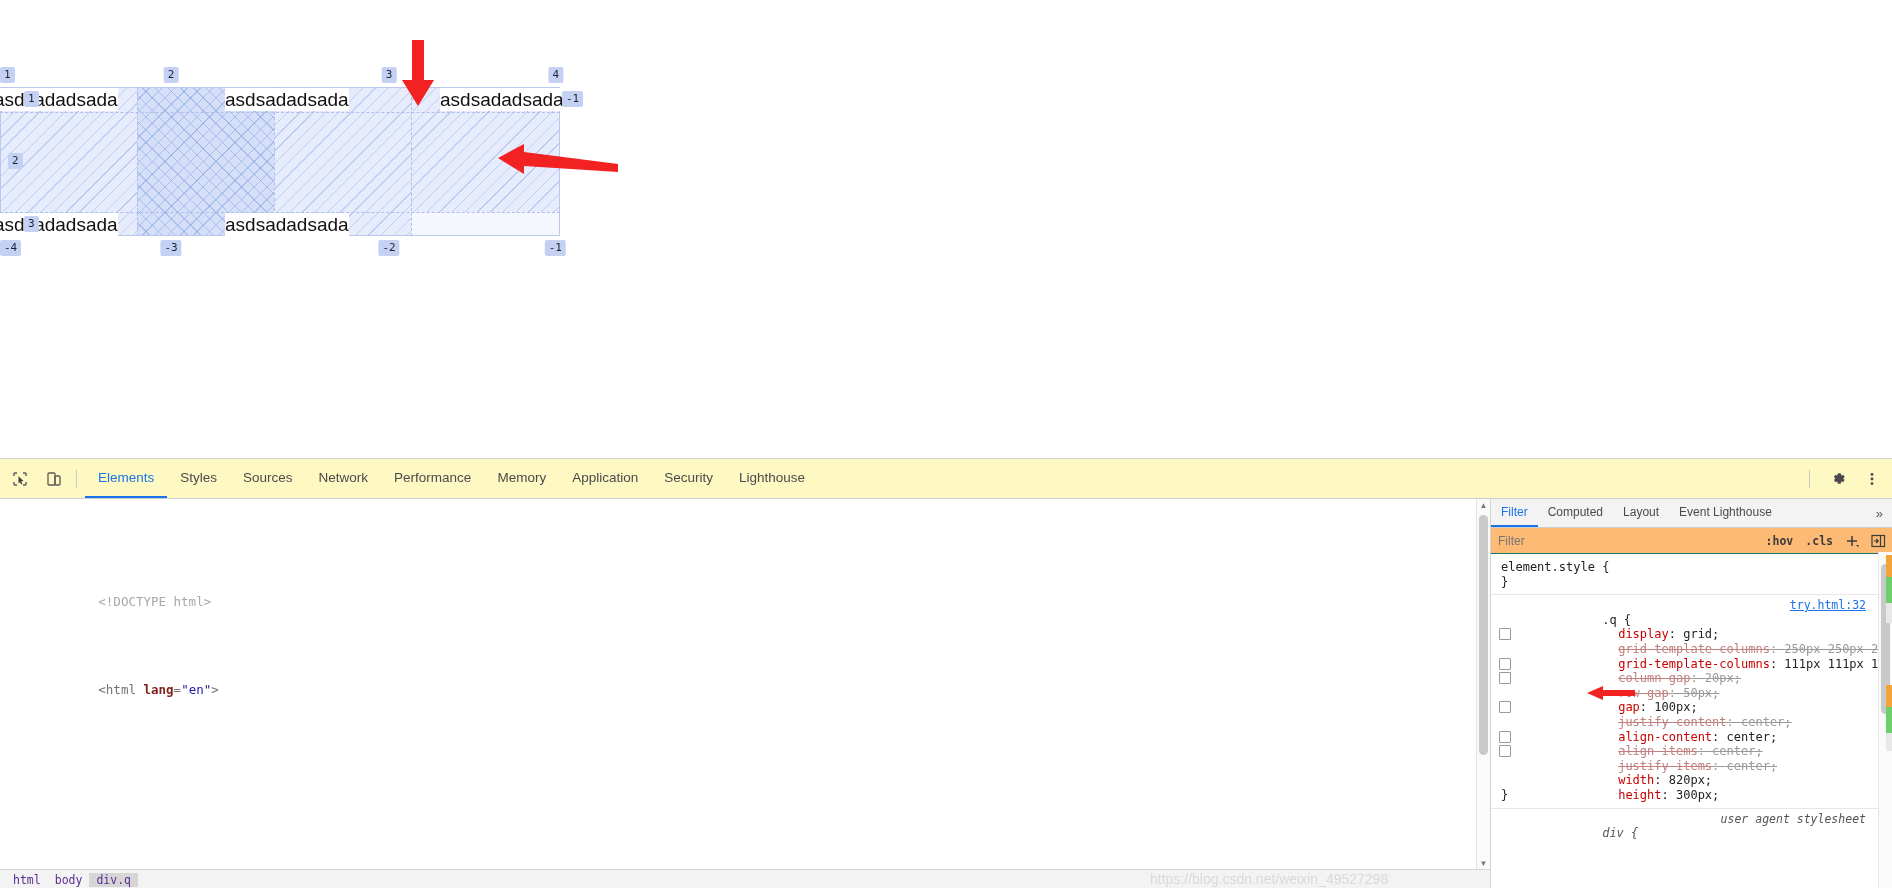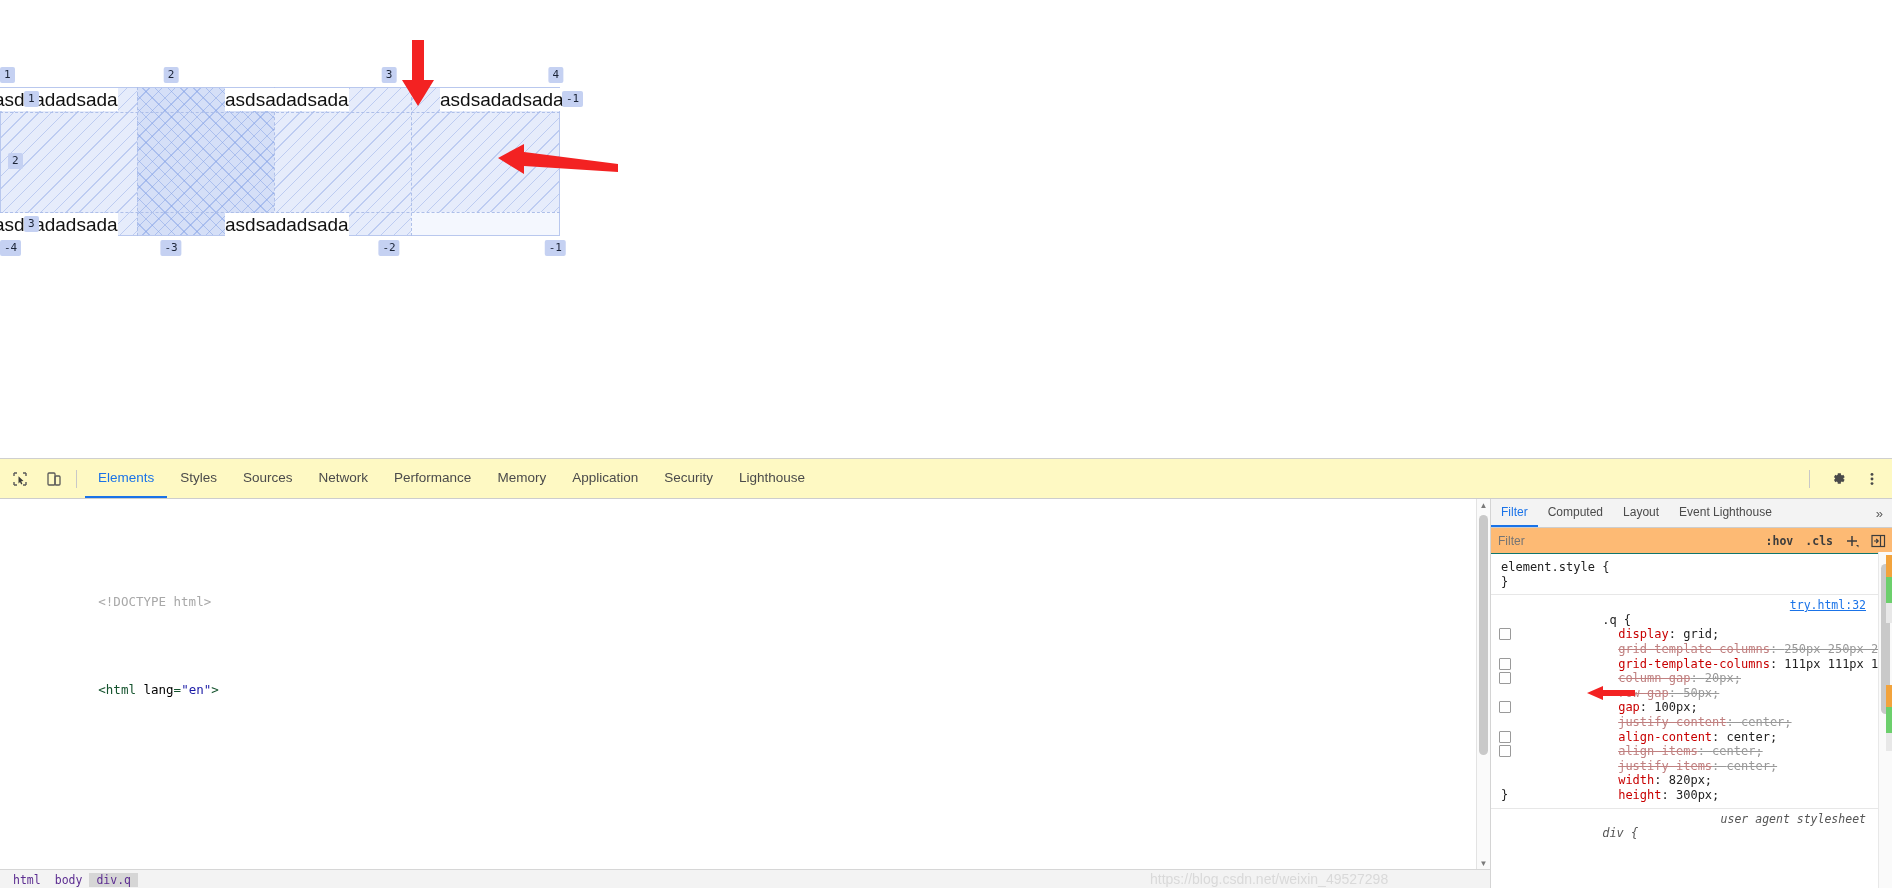--- a/index.html
+++ b/index.html
@@ -141,22 +141,22 @@
   }
   #dom-tree {
     font-family: "DejaVu Sans Mono", monospace;
     font-size: 12.5px;
     line-height: 22px;
     padding: 4px 0 0 8px;
     color: #333;
     white-space: pre;
   }
   .dline { position: relative; height: 22px; }
-  .tw { color: #14532d; }          
-  .at { color: #000000; }          
+  .tw { color: #737373; }          
+  .at { color: #7f1d1d; font-weight: bold; }          
   .av { color: #1a1aa6; }          
   .dc { color: #a8a8a8; }
   .tri {
     display: inline-block; width: 10px; color: #727272;
   }
 
   
   #crumbs {
     position: absolute; left: 0; bottom: 0;
     width: 100%; height: 20px;

